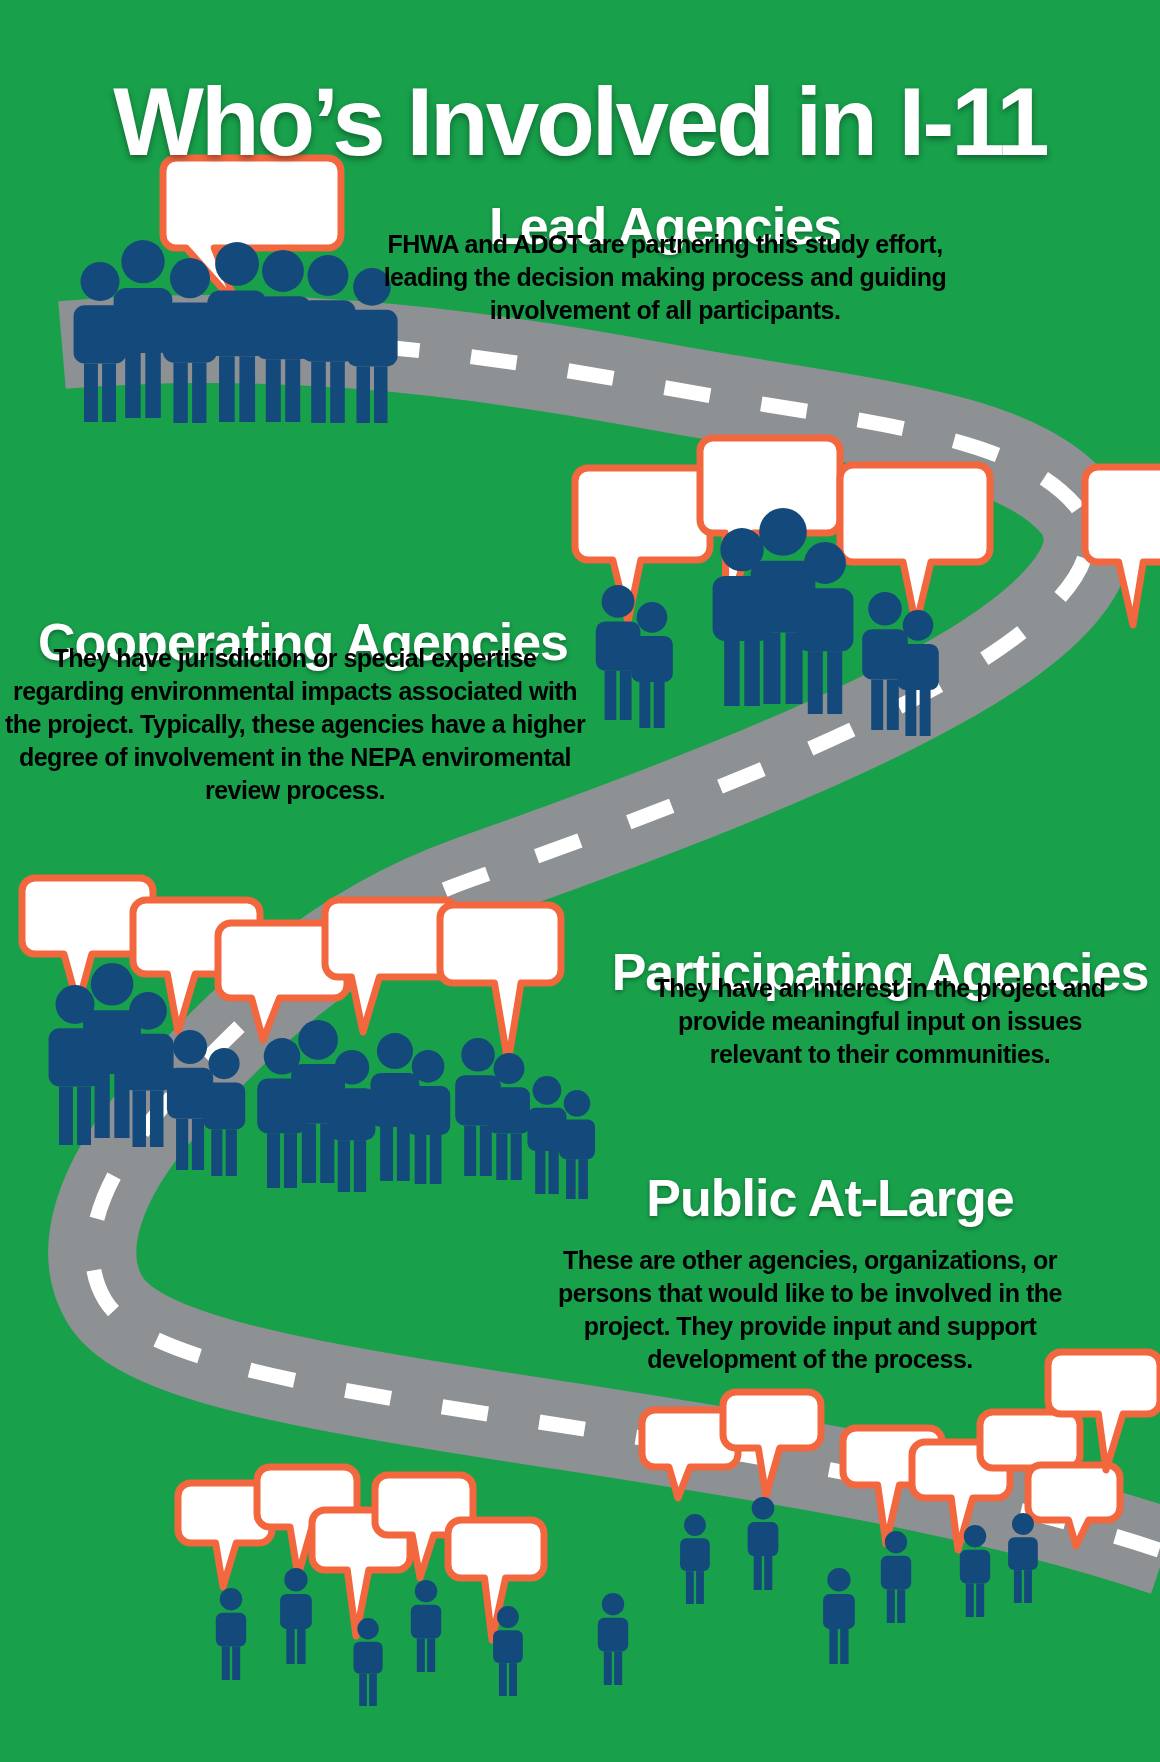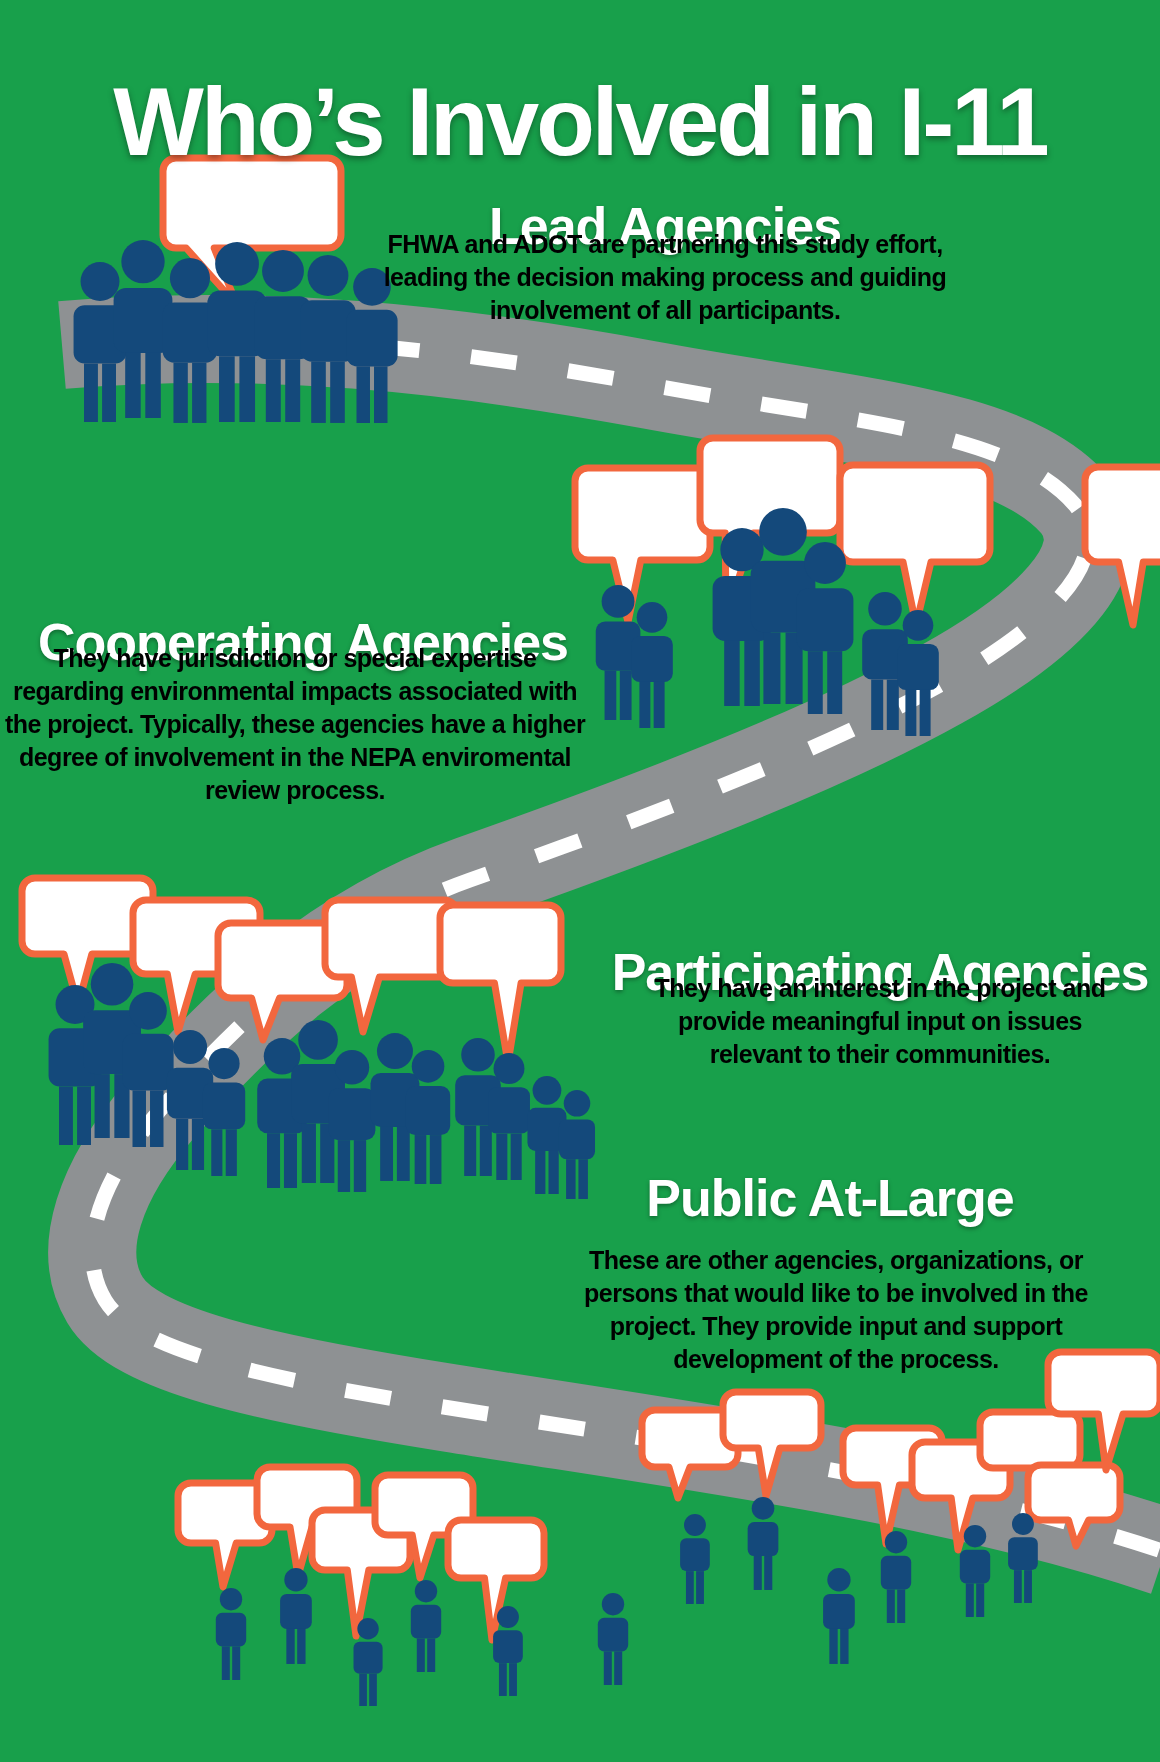--- a/index.html
+++ b/index.html
@@ -31,21 +31,21 @@
     margin-top:8px;
   }
   
   #sec-lead .heading{left:365px;top:156px;width:600px;}
   #sec-lead .body-text{left:335px;top:220px;width:660px;}
   #sec-coop .heading{left:8px;top:572px;width:590px;}
   #sec-coop .body-text{left:-45px;top:634px;width:680px;}
   #sec-part .heading{left:590px;top:902px;width:580px;}
   #sec-part .body-text{left:590px;top:964px;width:580px;}
   #sec-public .heading{left:540px;top:1128px;width:580px;}
-  #sec-public .body-text{left:536px;top:1236px;width:600px;}
+  #sec-public .body-text{left:510px;top:1236px;width:600px;}
   .heading,.body-text{position:absolute;}
 </style>
 </head>
 <body>
 
 <div class="poster">
 
   <svg class="scene" viewBox="0 0 1160 1762">
     <defs>
       <symbol id="person" viewBox="0 0 100 230">

